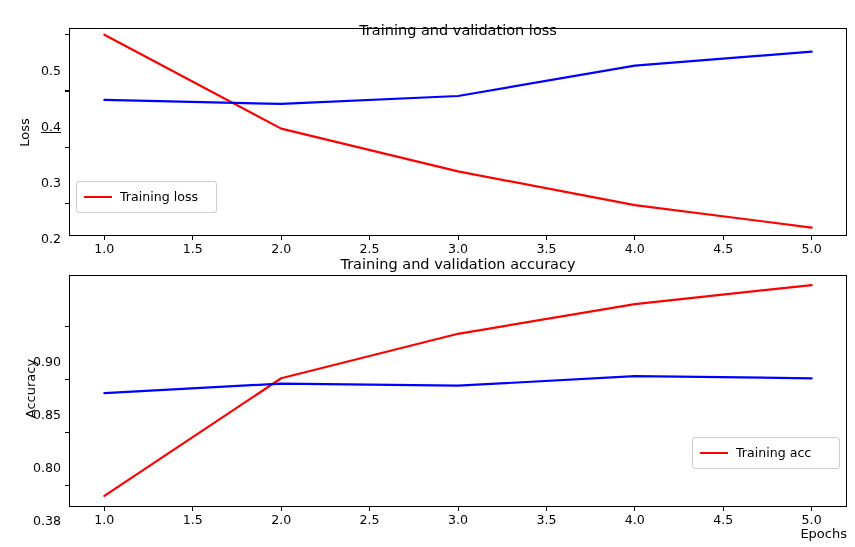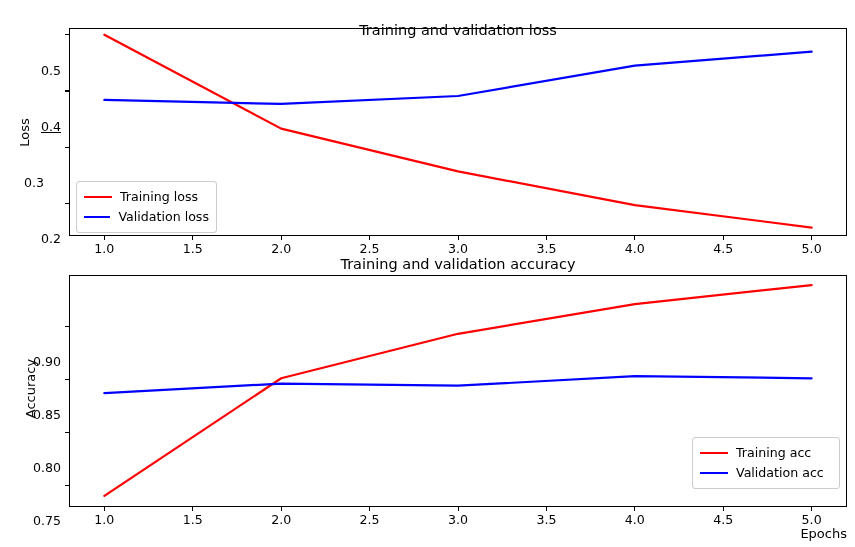--- a/index.html
+++ b/index.html
@@ -56,21 +56,21 @@
 
   <svg class="plot" id="loss-plot" width="855" height="547">
       <polyline points="104.36363636363635,34.74594594594595 281.18181818181813,128.627027027027 458,171.35135135135135 634.8181818181819,205.08108108108107 811.6363636363636,227.56756756756755" fill="none" stroke="#ff0000" stroke-width="2.2" stroke-linejoin="round" stroke-linecap="round"></polyline>
       <polyline points="104.36363636363635,99.95675675675673 281.18181818181813,103.89189189189187 458,96.02162162162159 634.8181818181819,65.66486486486482 811.6363636363636,51.61081081081082" fill="none" stroke="#0000ff" stroke-width="2.2" stroke-linejoin="round" stroke-linecap="round"></polyline>
     </svg>
 
   <div id="loss-ticks">
       <div class="tick-mark-y" style="left: 65.4px; top: 202.895px;"></div>
       <div class="tick-label-y" style="left: 7px; top: 194.395px; width: 54px;">0.2</div>
       <div class="tick-mark-y" style="left: 65.4px; top: 146.678px;"></div>
-      <div class="tick-label-y" style="left: 7px; top: 138.178px; width: 54px; text-align: center;">0.3</div>
+      <div class="tick-label-y" style="left: 7px; top: 138.178px; width: 54px;">0.3</div>
       <div class="tick-mark-y" style="left: 65.4px; top: 90.4622px;"></div>
       <div class="tick-label-y" style="left: 7px; top: 81.9622px; width: 54px; text-decoration: underline;">0.4</div>
       <div class="tick-mark-y" style="left: 65.4px; top: 34.2459px;"></div>
       <div class="tick-label-y" style="left: 7px; top: 25.7459px; width: 54px;">0.5</div>
       <div class="tick-mark-x" style="left: 103.864px; top: 236px;"></div>
       <div class="tick-label-x" style="left: 79.3636px; top: 241px; width: 50px;">1.0</div>
       <div class="tick-mark-x" style="left: 192.273px; top: 236px;"></div>
       <div class="tick-label-x" style="left: 167.773px; top: 241px; width: 50px;">1.5</div>
       <div class="tick-mark-x" style="left: 280.682px; top: 236px;"></div>
       <div class="tick-label-x" style="left: 256.182px; top: 241px; width: 50px;">2.0</div>
@@ -86,42 +86,38 @@
       <div class="tick-label-x" style="left: 698.227px; top: 241px; width: 50px;">4.5</div>
       <div class="tick-mark-x" style="left: 811.136px; top: 236px;"></div>
       <div class="tick-label-x" style="left: 786.636px; top: 241px; width: 50px;">5.0</div>
     </div>
 
   <div class="legend" id="loss-legend" style="left:76px;top:181px;width:141px;">
       <div class="legend-row">
         <span class="legend-swatch" style="border-top-color: rgb(255, 0, 0);"></span>
         <span class="legend-text">Training loss</span>
       </div>
-      <div class="legend-row">
-        <span class="legend-swatch" style="border-top-color: rgb(0, 0, 255);"></span>
-        <span class="legend-text">Validation loss</span>
-      </div>
     </div>
 
   <div class="chart-title" style="left:69px;top:256px;width:778px;">Training and validation accuracy</div>
 
   <div class="axes" style="left:69px;top:275px;width:778px;height:232px;"></div>
 
   <div class="axis-label-y" style="left:-15px;top:381px;width:90px;text-align:center;">Accuracy</div>
 
   <div class="axis-label-x" style="left:69px;top:526px;width:778px;">Epochs</div>
 
   <svg class="plot" id="acc-plot" width="855" height="547">
       <polyline points="104.36363636363635,495.87671232876716 281.18181818181813,378.28767123287673 458,333.79452054794524 634.8181818181819,304.1324200913242 811.6363636363636,285.06392694063936" fill="none" stroke="#ff0000" stroke-width="2.2" stroke-linejoin="round" stroke-linecap="round"></polyline>
       <polyline points="104.36363636363635,393.1187214611873 281.18181818181813,383.58447488584477 458,385.703196347032 634.8181818181819,376.16894977168954 811.6363636363636,378.28767123287673" fill="none" stroke="#0000ff" stroke-width="2.2" stroke-linejoin="round" stroke-linecap="round"></polyline>
     </svg>
 
   <div id="acc-ticks">
       <div class="tick-mark-y" style="left: 65.4px; top: 484.783px;"></div>
-      <div class="tick-label-y" style="left: 7px; top: 476.283px; width: 54px;">0.75</div>
+      <div class="tick-label-y" style="left: 7px; top: 476.283px; width: 54px;">0.38</div>
       <div class="tick-mark-y" style="left: 65.4px; top: 431.815px;"></div>
       <div class="tick-label-y" style="left: 7px; top: 423.315px; width: 54px;">0.80</div>
       <div class="tick-mark-y" style="left: 65.4px; top: 378.847px;"></div>
       <div class="tick-label-y" style="left: 7px; top: 370.347px; width: 54px;">0.85</div>
       <div class="tick-mark-y" style="left: 65.4px; top: 325.879px;"></div>
       <div class="tick-label-y" style="left: 7px; top: 317.379px; width: 54px;">0.90</div>
       <div class="tick-mark-x" style="left: 103.864px; top: 507px;"></div>
       <div class="tick-label-x" style="left: 79.3636px; top: 512px; width: 50px;">1.0</div>
       <div class="tick-mark-x" style="left: 192.273px; top: 507px;"></div>
       <div class="tick-label-x" style="left: 167.773px; top: 512px; width: 50px;">1.5</div>
@@ -139,19 +135,15 @@
       <div class="tick-label-x" style="left: 698.227px; top: 512px; width: 50px;">4.5</div>
       <div class="tick-mark-x" style="left: 811.136px; top: 507px;"></div>
       <div class="tick-label-x" style="left: 786.636px; top: 512px; width: 50px;">5.0</div>
     </div>
 
   <div class="legend" id="acc-legend" style="left:692px;top:437px;width:148px;">
       <div class="legend-row">
         <span class="legend-swatch" style="border-top-color: rgb(255, 0, 0);"></span>
         <span class="legend-text">Training acc</span>
       </div>
-      <div class="legend-row">
-        <span class="legend-swatch" style="border-top-color: rgb(0, 0, 255);"></span>
-        <span class="legend-text">Validation acc</span>
-      </div>
     </div>
 
 </div>
 
 </body></html>

